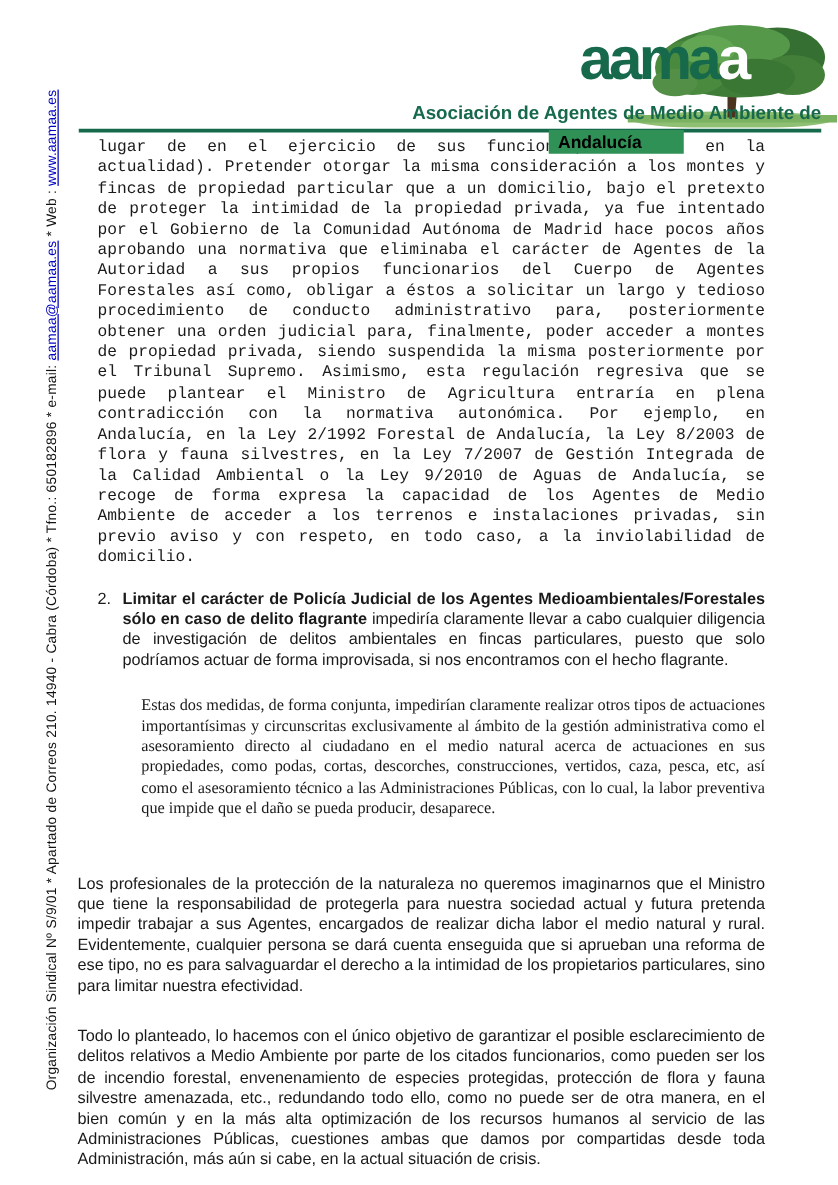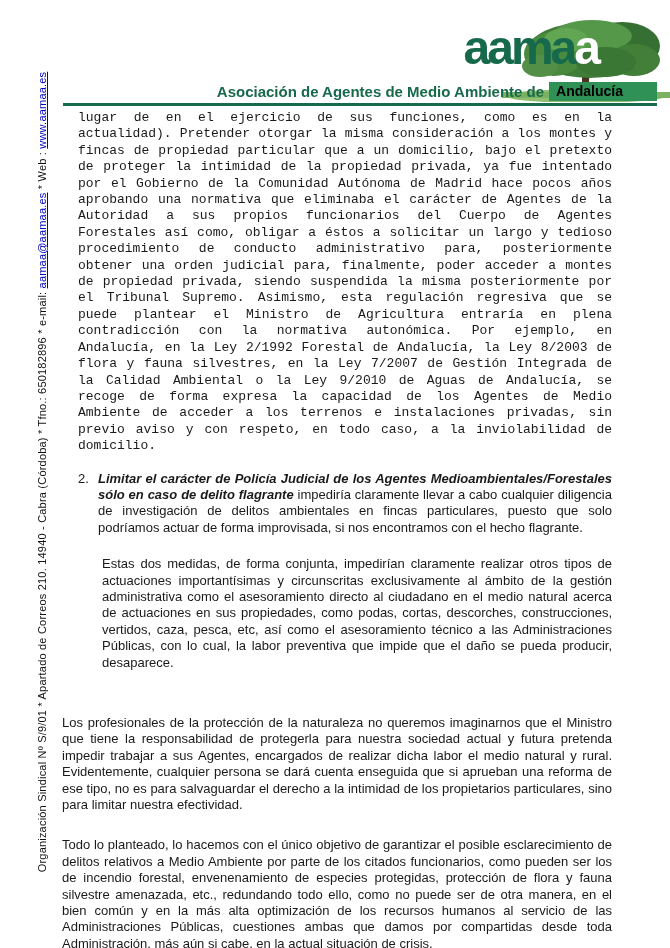--- a/index.html
+++ b/index.html
@@ -40,20 +40,21 @@
     top: 82px;
     right: 13px;
     z-index: 2;
     display: flex;
     align-items: center;
     gap: 5px;
     font-weight: bold;
     font-size: 15px;
     color: var(--brand-green, #17694b);
     white-space: nowrap;
+    flex-direction: column;
   }
   .badge {
     background: var(--badge-green, #2f9156);
     color: #000000;
     padding: 1px 34px 2px 7px;
     font-size: 14px;
     font-weight: bold;
   }
   .rule {
     position: absolute;
@@ -90,22 +91,22 @@
     width: 550px;
     font-size: 13px;
     line-height: 16.4px;
     text-align: justify;
   }
   main p { margin: 0; }
   .p-cont   { margin: 0 0 16px 16px; font-family: Liberation Mono, monospace; }
   .list-row { display: flex; margin: 0 0 20px 16px; }
   .list-num { flex: 0 0 20px; }
   .list-body{ flex: 1; text-align: justify; }
-  .lead     { font-weight: bold; font-style: italic; }
-  .p-indent { margin: 0 0 44px 40px; }
+  .lead     { font-weight: bold; }
+  .p-indent { margin: 0 0 44px 51px; font-family: Liberation Serif, serif; }
   .p-los    { margin: 0 0 24px 0; }
   .p-todo   { margin: 0 0 2px 0; }
   .pagenum  { text-align: right; font-size: 13px; }
 </style>
 </head>
 <body>
 
 <div class="page">
 
   <header>

